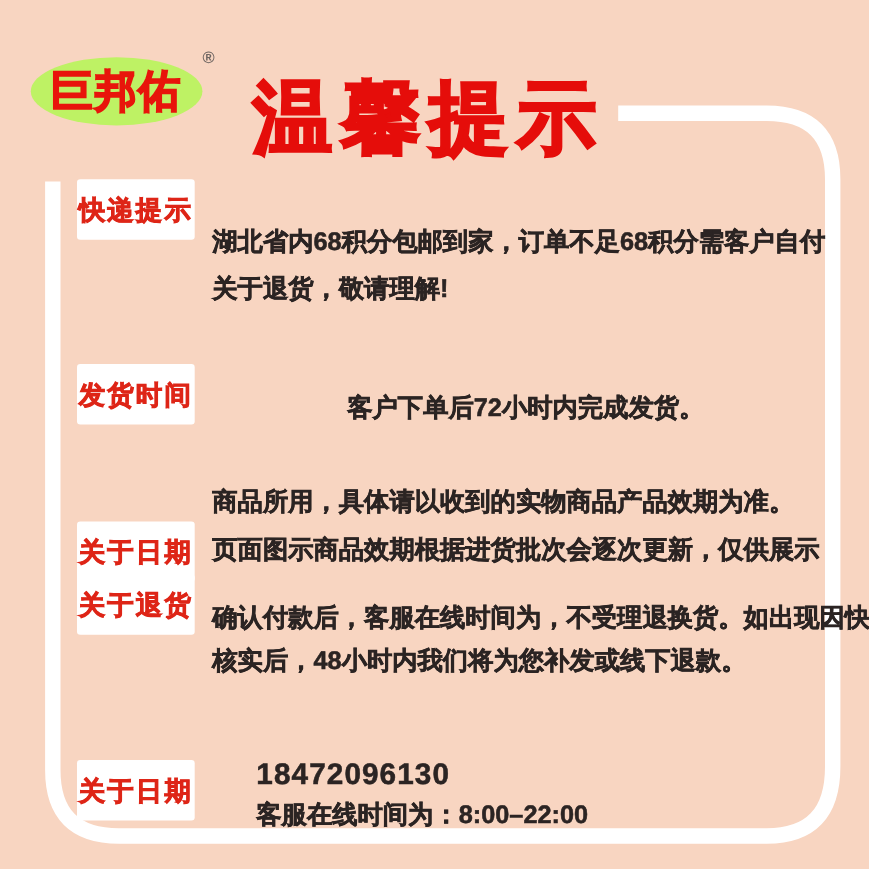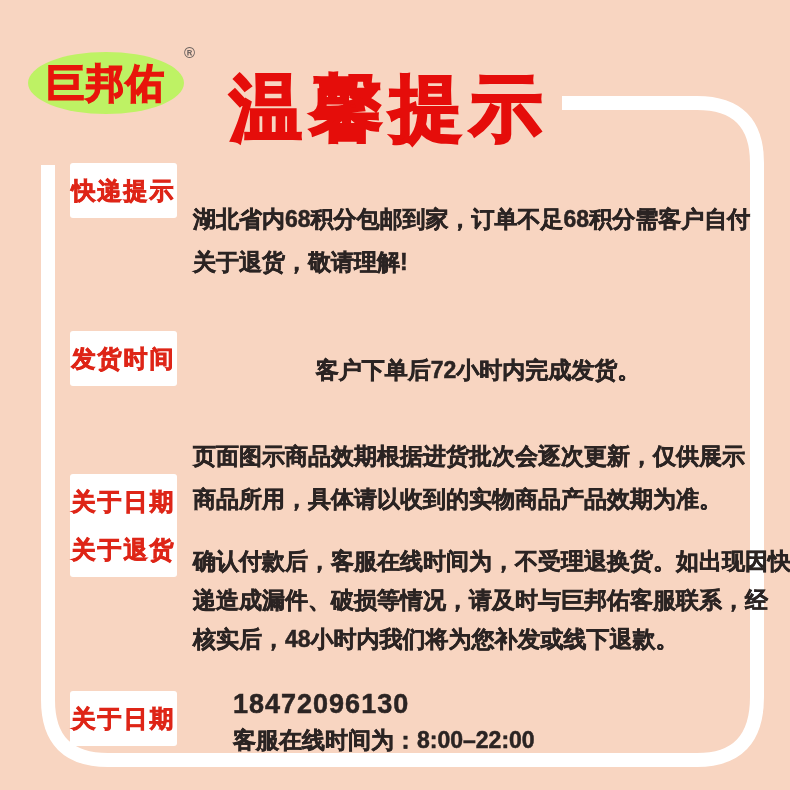--- a/index.html
+++ b/index.html
@@ -91,30 +91,29 @@
     <span class="label-text">发货时间</span>
   </div>
   <div class="body-block tb2">
     <div class="line">客户下单后72小时内完成发货。</div>
   </div>
 
   <div class="label-box lb3">
     <span class="label-text">关于日期</span>
   </div>
   <div class="body-block tb3">
+    <div class="line">商品所用，具体请以收到的实物商品产品效期为准。</div>
     <div class="line">页面图示商品效期根据进货批次会逐次更新，仅供展示</div>
-    <div class="line">商品所用，具体请以收到的实物商品产品效期为准。</div>
   </div>
 
   <div class="label-box lb4">
     <span class="label-text">关于退货</span>
   </div>
   <div class="body-block tb4">
     <div class="line">确认付款后，客服在线时间为，不受理退换货。如出现因快</div>
-    <div class="line">递造成漏件、破损等情况，请及时与巨邦佑客服联系，经</div>
     <div class="line">核实后，48小时内我们将为您补发或线下退款。</div>
   </div>
 
   <div class="label-box lb5">
     <span class="label-text">关于日期</span>
   </div>
   <div class="body-block tb5">
     <div class="line phone-line">18472096130</div>
     <div class="line">客服在线时间为：8:00–22:00</div>
   </div>

